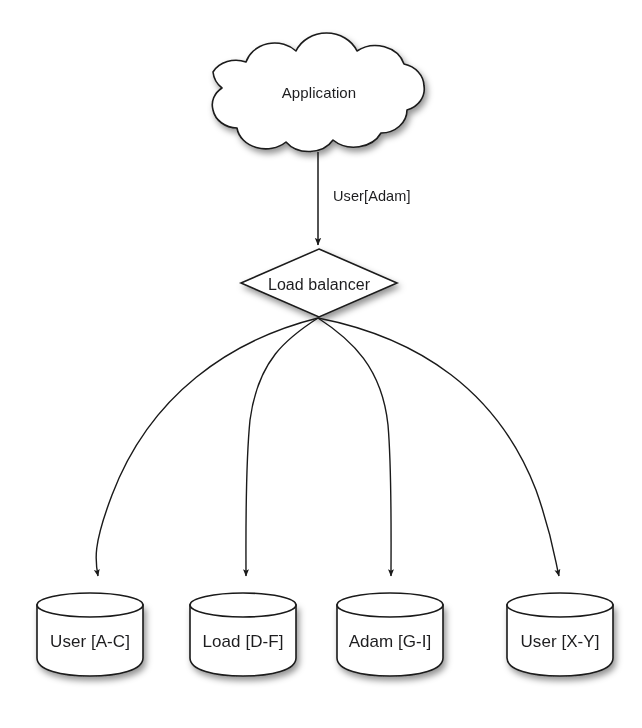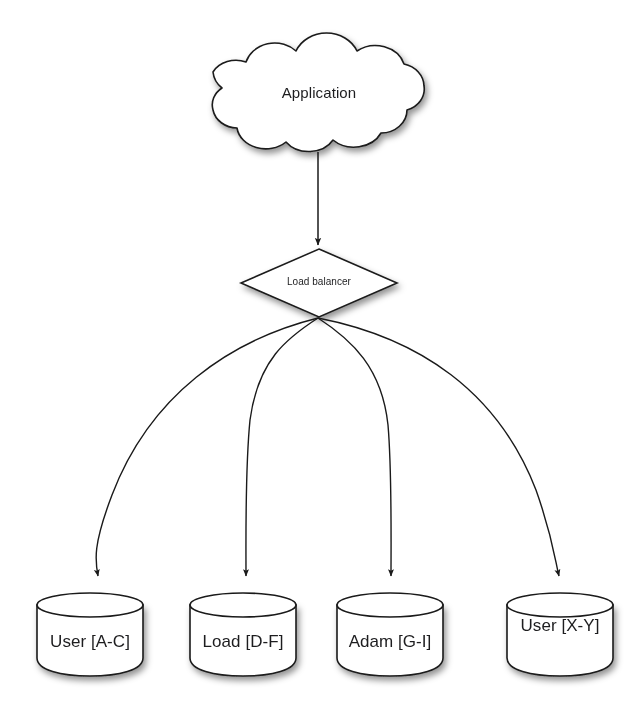--- a/index.html
+++ b/index.html
@@ -30,21 +30,21 @@
     color: #1d1d1f;
     text-align: center;
     white-space: nowrap;
     pointer-events: none;
   }
   .label-cloud {
     font-size: 15px;
     letter-spacing: 0.1px;
   }
   .label-diamond {
-    font-size: 10px;
+    font-size: 16px;
     letter-spacing: 0.05px;
   }
   .label-cylinder {
     font-size: 17px;
     letter-spacing: 0.05px;
     text-align: center;
   }
   .label-edge {
     font-size: 14.5px;
     letter-spacing: 0.1px;
@@ -119,24 +119,25 @@
     </g>
 
     <g>
       <path filter="url(#softshadow)" fill="#ffffff" stroke="#1a1a1a" stroke-width="1.6" d="M 507 605 L 507 658 C 507 670 531 676 560 676 C 589 676 613 670 613 658 L 613 605 Z"></path>
       <ellipse cx="560" cy="605" rx="53" ry="12" fill="#ffffff" stroke="#1a1a1a" stroke-width="1.6"></ellipse>
     </g>
   </svg>
 
   <div class="node-label label-cloud" style="left:219px; top:84px; width:200px;">Application</div>
 
+  <div class="node-label label-edge" style="left:333px; top:188px; width:140px; text-align:left;">User[Adam]</div>
 
   <div class="node-label label-diamond" style="left:249px; top:276px; width:140px;">Load balancer</div>
 
   <div class="node-label label-cylinder" style="left:30px; top:632px; width:120px;">User [A-C]</div>
 
   <div class="node-label label-cylinder" style="left:183px; top:632px; width:120px;">Load [D-F]</div>
 
   <div class="node-label label-cylinder" style="left:330px; top:632px; width:120px;">Adam [G-I]</div>
 
-  <div class="node-label label-cylinder" style="left:500px; top:616px; width:120px;">User [X-Y]</div>
+  <div class="node-label label-cylinder" style="left:500px; top:632px; width:120px;">User [X-Y]</div>
 
 </div>
 
 </body></html>

